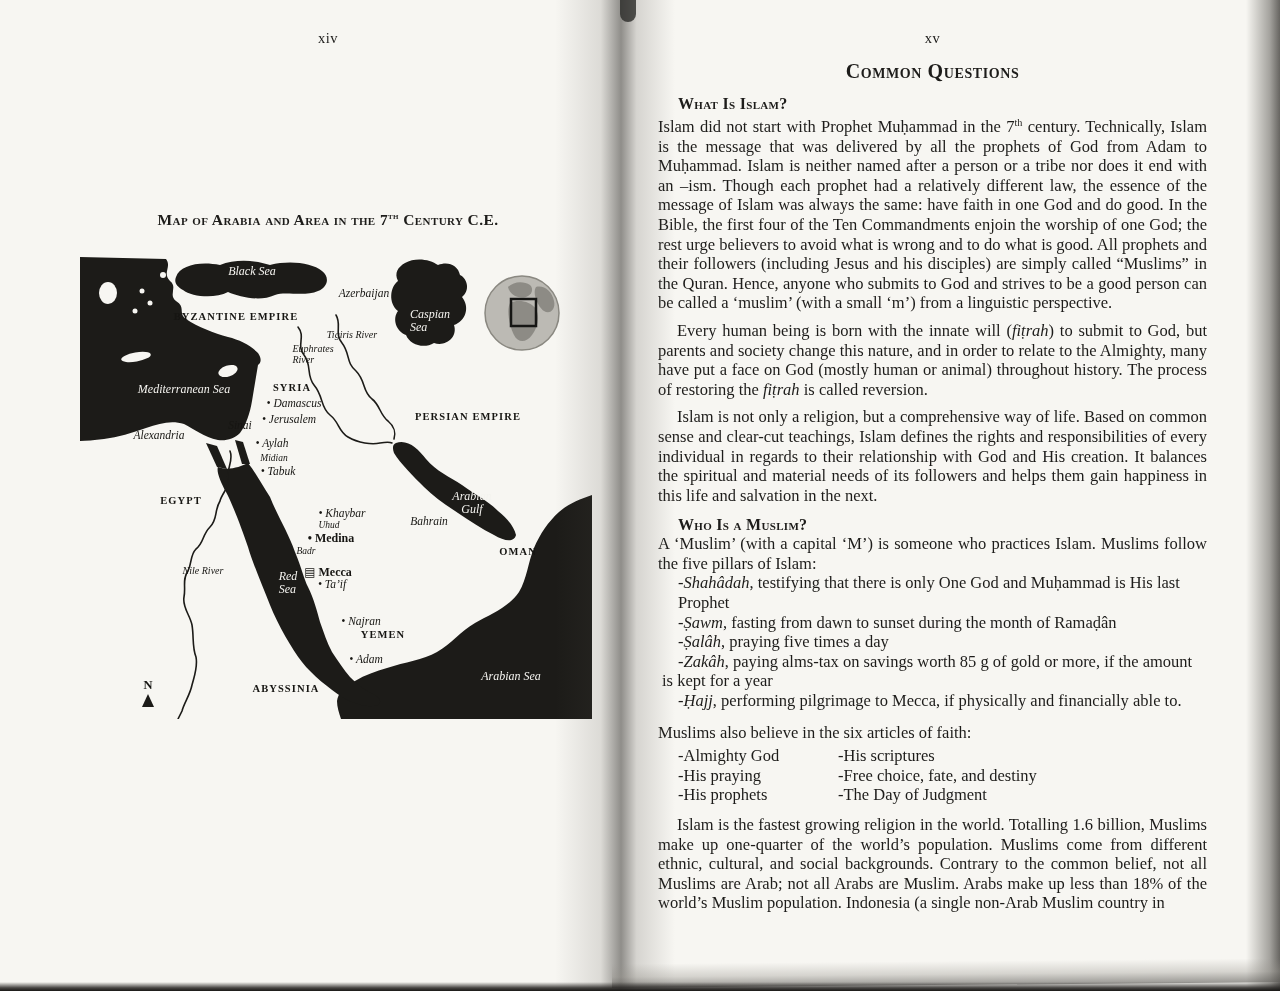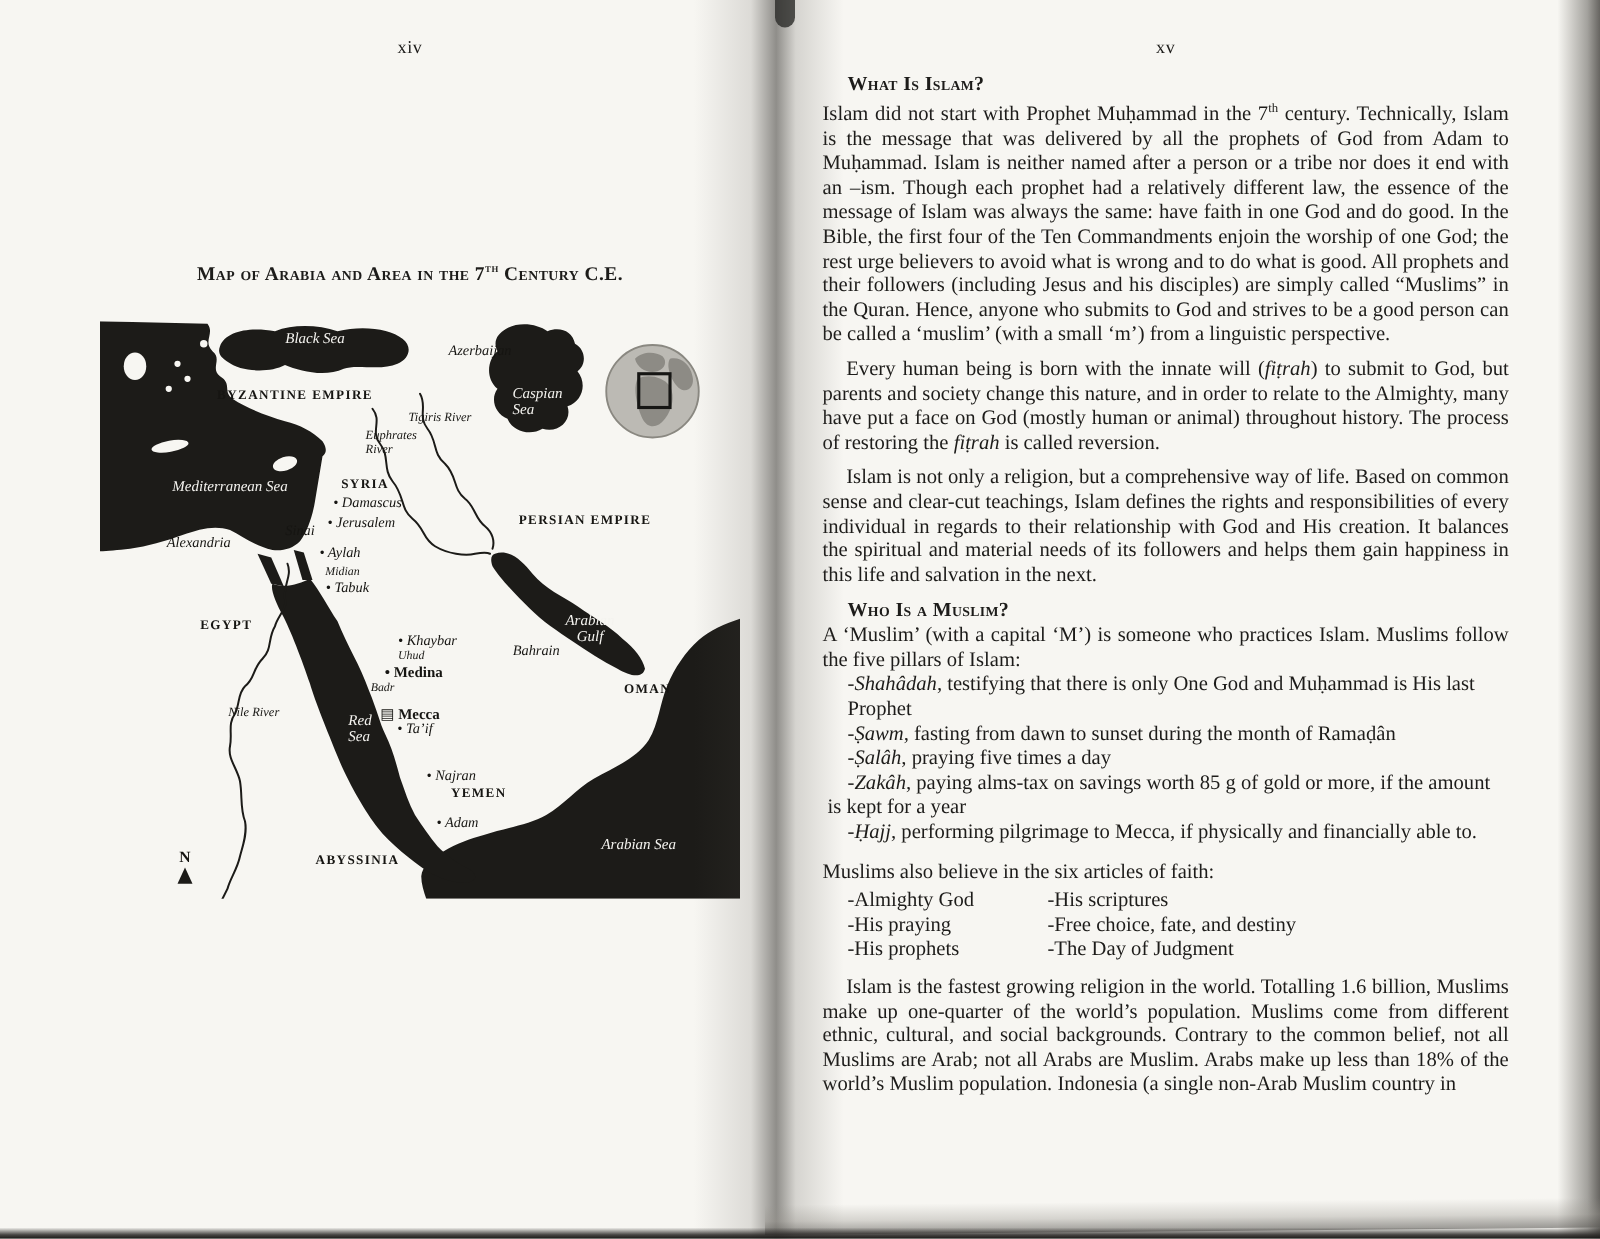--- a/index.html
+++ b/index.html
@@ -130,21 +130,21 @@
             <path d="M428,30 C434,24 444,24 450,28 C454,32 452,38 446,40 C438,42 430,38 428,30 Z"></path>
             <path d="M430,46 C438,42 450,44 456,52 C460,60 458,70 452,78 C446,86 438,86 434,78 C430,70 426,54 430,46 Z"></path>
             <path d="M456,30 C464,28 472,34 474,44 C476,52 470,58 464,54 C458,50 452,36 456,30 Z"></path>
           </g>
           <rect x="431" y="42" width="25" height="27" fill="none" stroke="#161614" stroke-width="2.5"></rect>
         </g>
       </svg>
       <div class="map-labels">
           <span class="mlabel sea" style="left: 172px; top: 14px;">Black Sea</span>
           <span class="mlabel region" style="left: 156px; top: 60px;">Byzantine Empire</span>
-          <span class="mlabel city" style="left: 284px; top: 24px; margin-left: 20px;">Azerbaijan</span>
+          <span class="mlabel city" style="left: 284px; top: 36px;">Azerbaijan</span>
           <span class="mlabel sea ta-l" style="left: 350px; top: 64px;">Caspian
 Sea</span>
           <span class="mlabel river" style="left: 272px; top: 78px;">Tigiris River</span>
           <span class="mlabel river ta-l" style="left: 233px; top: 98px;">Euphrates
 River</span>
           <span class="mlabel sea" style="left: 104px; top: 132px;">Mediterranean Sea</span>
           <span class="mlabel region" style="left: 212px; top: 131px;">Syria</span>
           <span class="mlabel city" style="left: 214px; top: 146px;">• Damascus</span>
           <span class="mlabel city" style="left: 209px; top: 162px;">• Jerusalem</span>
           <span class="mlabel city" style="left: 79px; top: 178px;">Alexandria</span>
@@ -172,20 +172,21 @@
           <span class="mlabel city" style="left: 286px; top: 402px;">• Adam</span>
           <span class="mlabel sea" style="left: 431px; top: 419px;">Arabian Sea</span>
           <span class="mlabel region" style="left: 206px; top: 432px;">Abyssinia</span>
           <span class="mlabel compass" style="left: 68px; top: 429px;">N</span>
         </div>
     </div>
   </div>
 
   <div class="rp">
     <div class="pagenum">xv</div>
+    <div class="main-head">Common Questions</div>
 
     <div class="subhead">What Is Islam?</div>
     <p class="bodytxt gap8">Islam did not start with Prophet Muḥammad in the 7<sup>th</sup> century. Technically, Islam is the message that was delivered by all the prophets of God from Adam to Muḥammad. Islam is neither named after a person or a tribe nor does it end with an –ism. Though each prophet had a relatively different law, the essence of the message of Islam was always the same: have faith in one God and do good. In the Bible, the first four of the Ten Commandments enjoin the worship of one God; the rest urge believers to avoid what is wrong and to do what is good. All prophets and their followers (including Jesus and his disciples) are simply called “Muslims” in the Quran. Hence, anyone who submits to God and strives to be a good person can be called a ‘muslim’ (with a small ‘m’) from a linguistic perspective.</p>
     <p class="bodytxt ind gap8">Every human being is born with the innate will (<i>fiṭrah</i>) to submit to God, but parents and society change this nature, and in order to relate to the Almighty, many have put a face on God (mostly human or animal) throughout history. The process of restoring the <i>fiṭrah</i> is called reversion.</p>
     <p class="bodytxt ind gap10">Islam is not only a religion, but a comprehensive way of life. Based on common sense and clear-cut teachings, Islam defines the rights and responsibilities of every individual in regards to their relationship with God and His creation. It balances the spiritual and material needs of its followers and helps them gain happiness in this life and salvation in the next.</p>
 
     <div class="subhead tight">Who Is a Muslim?</div>
     <p class="bodytxt">A ‘Muslim’ (with a capital ‘M’) is someone who practices Islam. Muslims follow the five pillars of Islam:</p>
     <div class="pillars">
       <div class="pillar">-<i>Shahâdah</i>, testifying that there is only One God and Muḥammad is His last Prophet</div>

